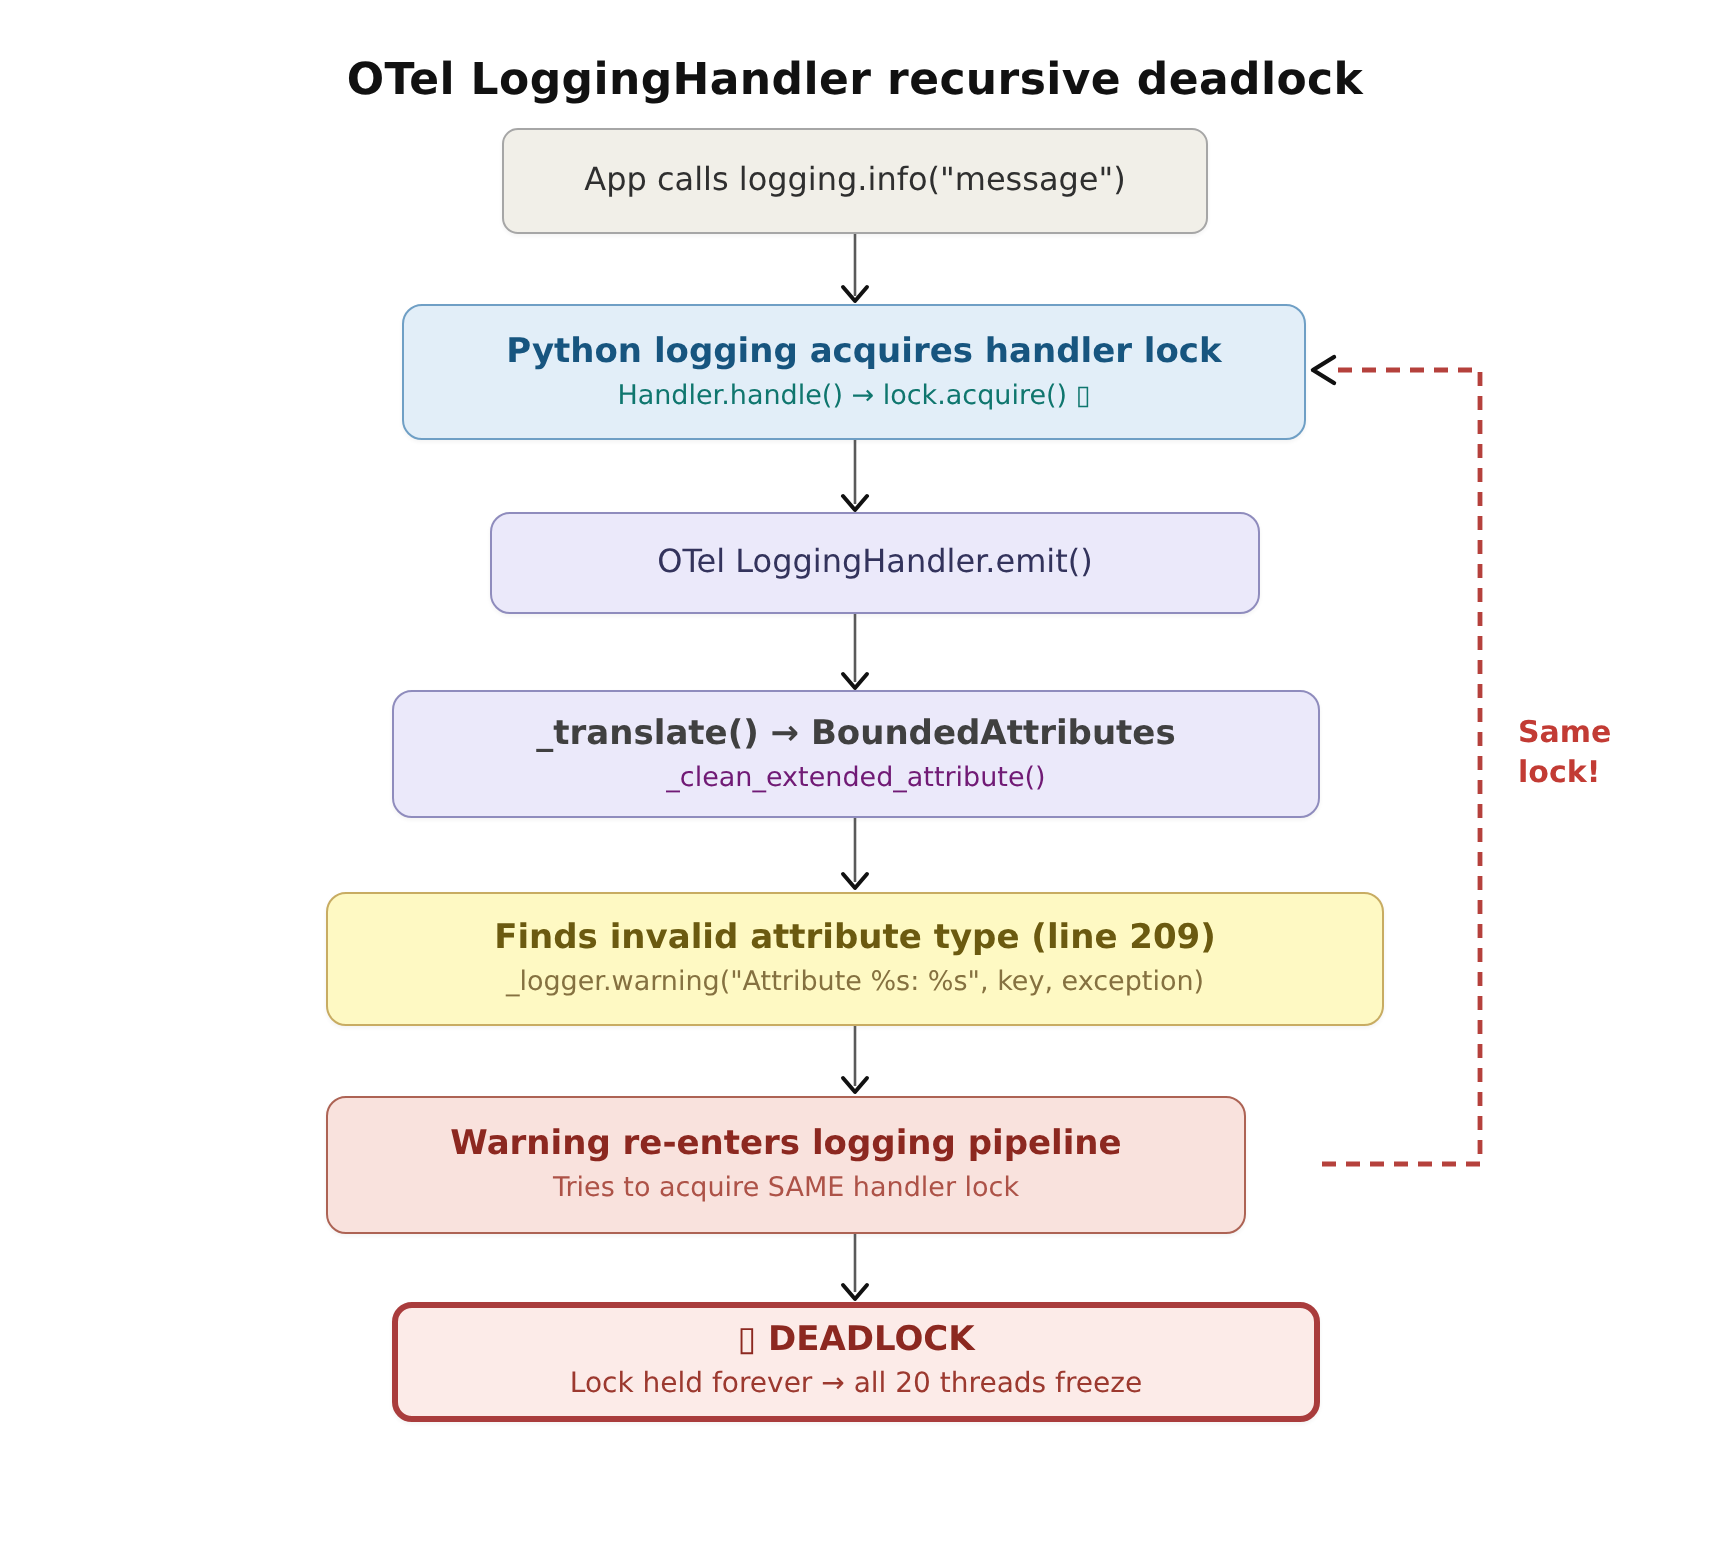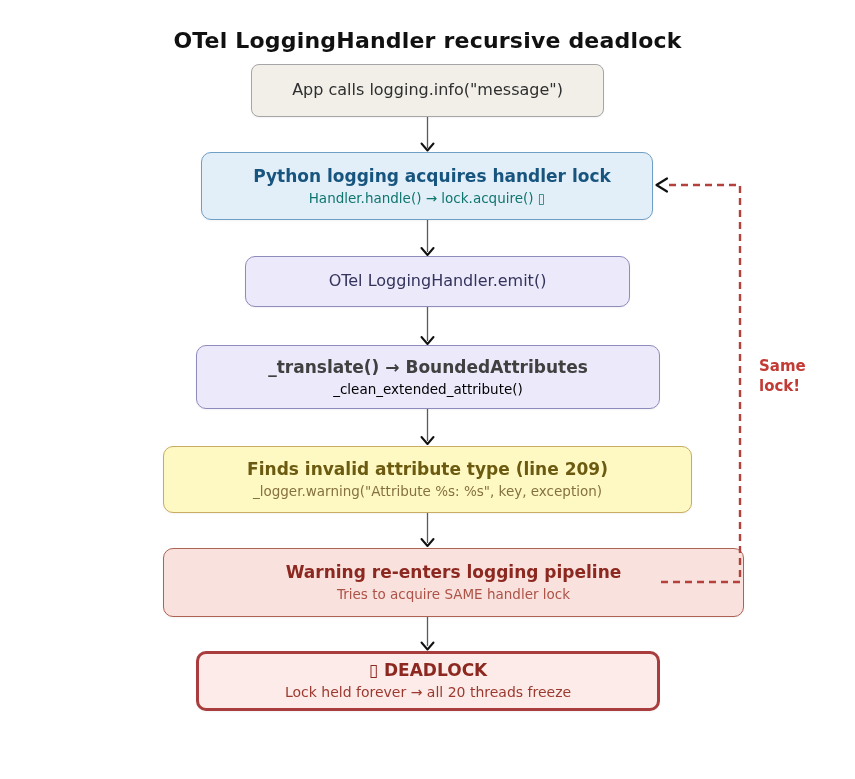--- a/index.html
+++ b/index.html
@@ -52,41 +52,41 @@
   .n-grey     { background: #f1efe8; border: 1.4px solid #a6a6a6; border-radius: 8px; }
   .n-grey .label { color: #2f2f2f; }
 
   .n-blue     { background: #e2eef8; border: 1.6px solid #6f9fc5; }
   .n-blue .label    { color: #17557f; margin-left: 10px; }
   .n-blue .sublabel { color: #0f766e; }
 
   .n-lav      { background: #ebe9fa; border: 1.4px solid #8f8cbd; }
   .n-lav .label     { color: #33335c; }
   .n-lav .label.b   { color: #404040; }
-  .n-lav .sublabel  { color: #000000; }
+  .n-lav .sublabel  { color: #701a75; }
 
   .n-yellow   { background: #fef9c3; border: 1.5px solid #c8ac62; }
   .n-yellow .label    { color: #6b5a10; }
   .n-yellow .sublabel { color: #857140; }
 
   .n-pink     { background: #f9e2dd; border: 1.5px solid #ad6354; }
   .n-pink .label    { color: #8c2820; }
   .n-pink .sublabel { color: #ad5247; }
 
   .n-deadlock { background: #fcebe8; border: 3px solid #a93c3c; }
   .n-deadlock .label    { color: #8c2820; font-size: 20.5px; }
   .n-deadlock .sublabel { color: #9c392f; font-size: 14px; }
 
   
   #node-app-call  { left: 251px; top:  64px; width: 353px; height: 53px; }
   #node-acquire   { left: 201px; top: 152px; width: 452px; height: 68px; }
   #node-emit      { left: 245px; top: 256px; width: 385px; height: 51px; }
   #node-translate { left: 196px; top: 345px; width: 464px; height: 64px; }
   #node-invalid   { left: 163px; top: 446px; width: 529px; height: 67px; }
-  #node-reenter   { left: 163px; top: 548px; width: 581px; height: 69px; }
+  #node-reenter   { left: 163px; top: 548px; width: 460px; height: 69px; }
   #node-deadlock  { left: 196px; top: 651px; width: 464px; height: 60px; }
 
   .edge-label {
     position: absolute;
     left: 759px;
     top: 357px;
     z-index: 4;
     font-size: 15px;
     font-weight: bold;
     color: #c23b34;

